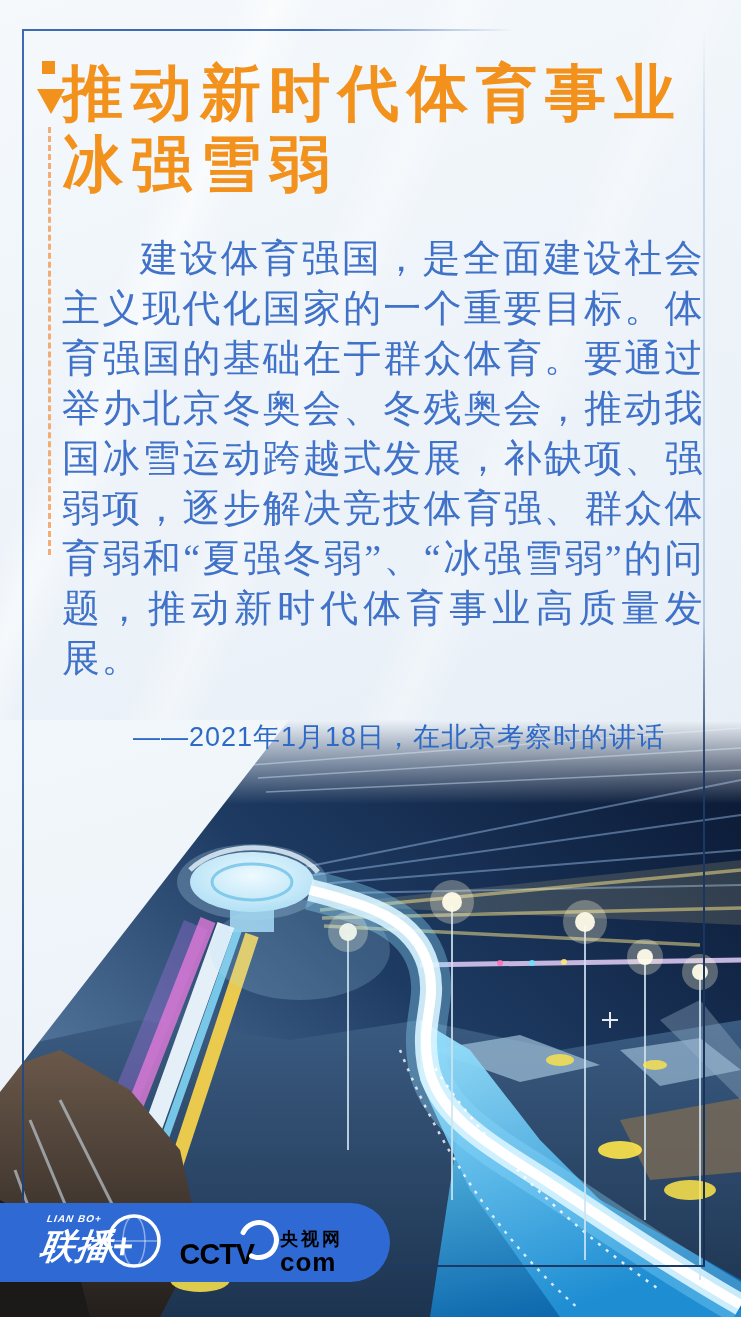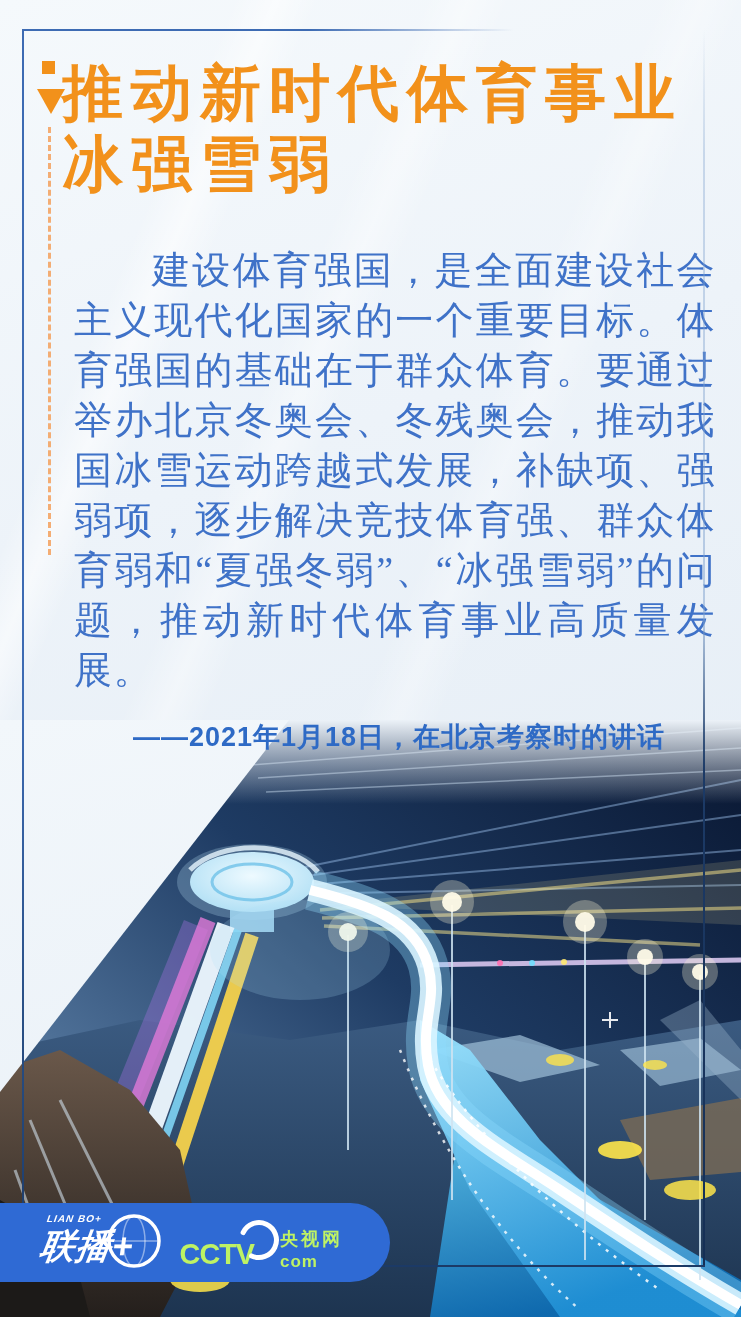--- a/index.html
+++ b/index.html
@@ -24,49 +24,49 @@
   .deco-square{position:absolute;left:42px;top:61px;width:13px;height:13px;background:#F2911B;}
   .deco-triangle{position:absolute;left:37px;top:89px;width:0;height:0;
         border-left:14px solid transparent;border-right:14px solid transparent;border-top:25px solid #F2911B;}
   .deco-dashes{position:absolute;left:48px;top:127px;height:428px;width:0;
         border-left:3px dashed rgba(243,160,92,.85);}
   
   .title{position:absolute;left:62px;top:58px;margin:0;z-index:3;color:#F2911B;
         font-size:61px;line-height:71px;font-weight:900;letter-spacing:8px;white-space:nowrap;
         font-family:"Liberation Sans",sans-serif;}
   
-  .quote-body{position:absolute;left:62px;top:233px;width:642px;margin:12px;z-index:3;
+  .quote-body{position:absolute;left:62px;top:233px;width:642px;margin:0;z-index:3;
         color:#3F72C8;font-size:38px;line-height:50px;letter-spacing:1.5px;
         text-align:justify;text-indent:78px;font-family:"Liberation Serif",serif;}
   .quote-attribution{position:absolute;right:76px;top:719px;margin:0;z-index:3;
-        color:#2E6AC5;font-size:27px;font-weight:bold;letter-spacing:1px;white-space:nowrap;}
+        color:#2E6AC5;font-size:27px;font-weight:normal;letter-spacing:1px;white-space:nowrap;}
   
   .photo{position:absolute;left:0;top:720px;width:741px;height:597px;z-index:1;}
   .photo svg{position:absolute;left:0;top:0;}
   .photo-fade{position:absolute;left:0;top:0;width:741px;height:84px;
         background:linear-gradient(180deg,#ECF2F8 0%,rgba(236,242,248,0) 100%);}
   .photo-wedge{position:absolute;left:0;top:0;width:741px;height:597px;
         background:linear-gradient(165deg,#f2f7fb 0%,#e9f0f7 80%);
         clip-path:polygon(0 0,289px 0,0 372px);}
   
   .footer-bar{position:absolute;left:0;top:1203px;width:390px;height:79px;z-index:6;
         background:#2F6AD4;border-radius:0 40px 40px 0;}
   .lianbo{position:absolute;left:38px;top:8px;width:135px;height:64px;color:#fff;}
   .lianbo .globe{position:absolute;left:68px;top:2px;}
   .lianbo .en{position:absolute;left:9px;top:2px;font-style:italic;font-weight:900;font-size:10px;
         letter-spacing:1px;transform:skewX(-8deg);white-space:nowrap;}
   .lianbo .cn{position:absolute;left:2px;top:12px;font-style:italic;font-weight:900;font-size:35px;
         transform:skewX(-8deg);white-space:nowrap;letter-spacing:1px;}
-  .cctv{position:absolute;left:178px;top:8px;width:170px;height:64px;color:#bef264;}
+  .cctv{position:absolute;left:178px;top:8px;width:170px;height:64px;color:#000000;}
   .cctv .word{position:absolute;left:0;top:26px;font-weight:900;font-size:30px;letter-spacing:-1px;
         transform:scaleX(.96);white-space:nowrap;}
   .cctv .swoosh{position:absolute;left:58px;top:6px;}
   .cctv .site{position:absolute;left:102px;top:16px;}
   .cctv .site-cn{font-size:18px;letter-spacing:3px;font-weight:bold;white-space:nowrap;}
-  .cctv .site-com{font-size:17px;font-weight:900;line-height:22px;letter-spacing:1px;}
+  .cctv .site-com{font-size:26px;font-weight:900;line-height:22px;letter-spacing:1px;}
 </style>
 </head>
 <body>
 
 <div class="page">
   <div class="bg-streaks"></div>
 
   <div class="photo">
     <svg width="741" height="597" viewBox="0 0 741 597">
       <defs>

